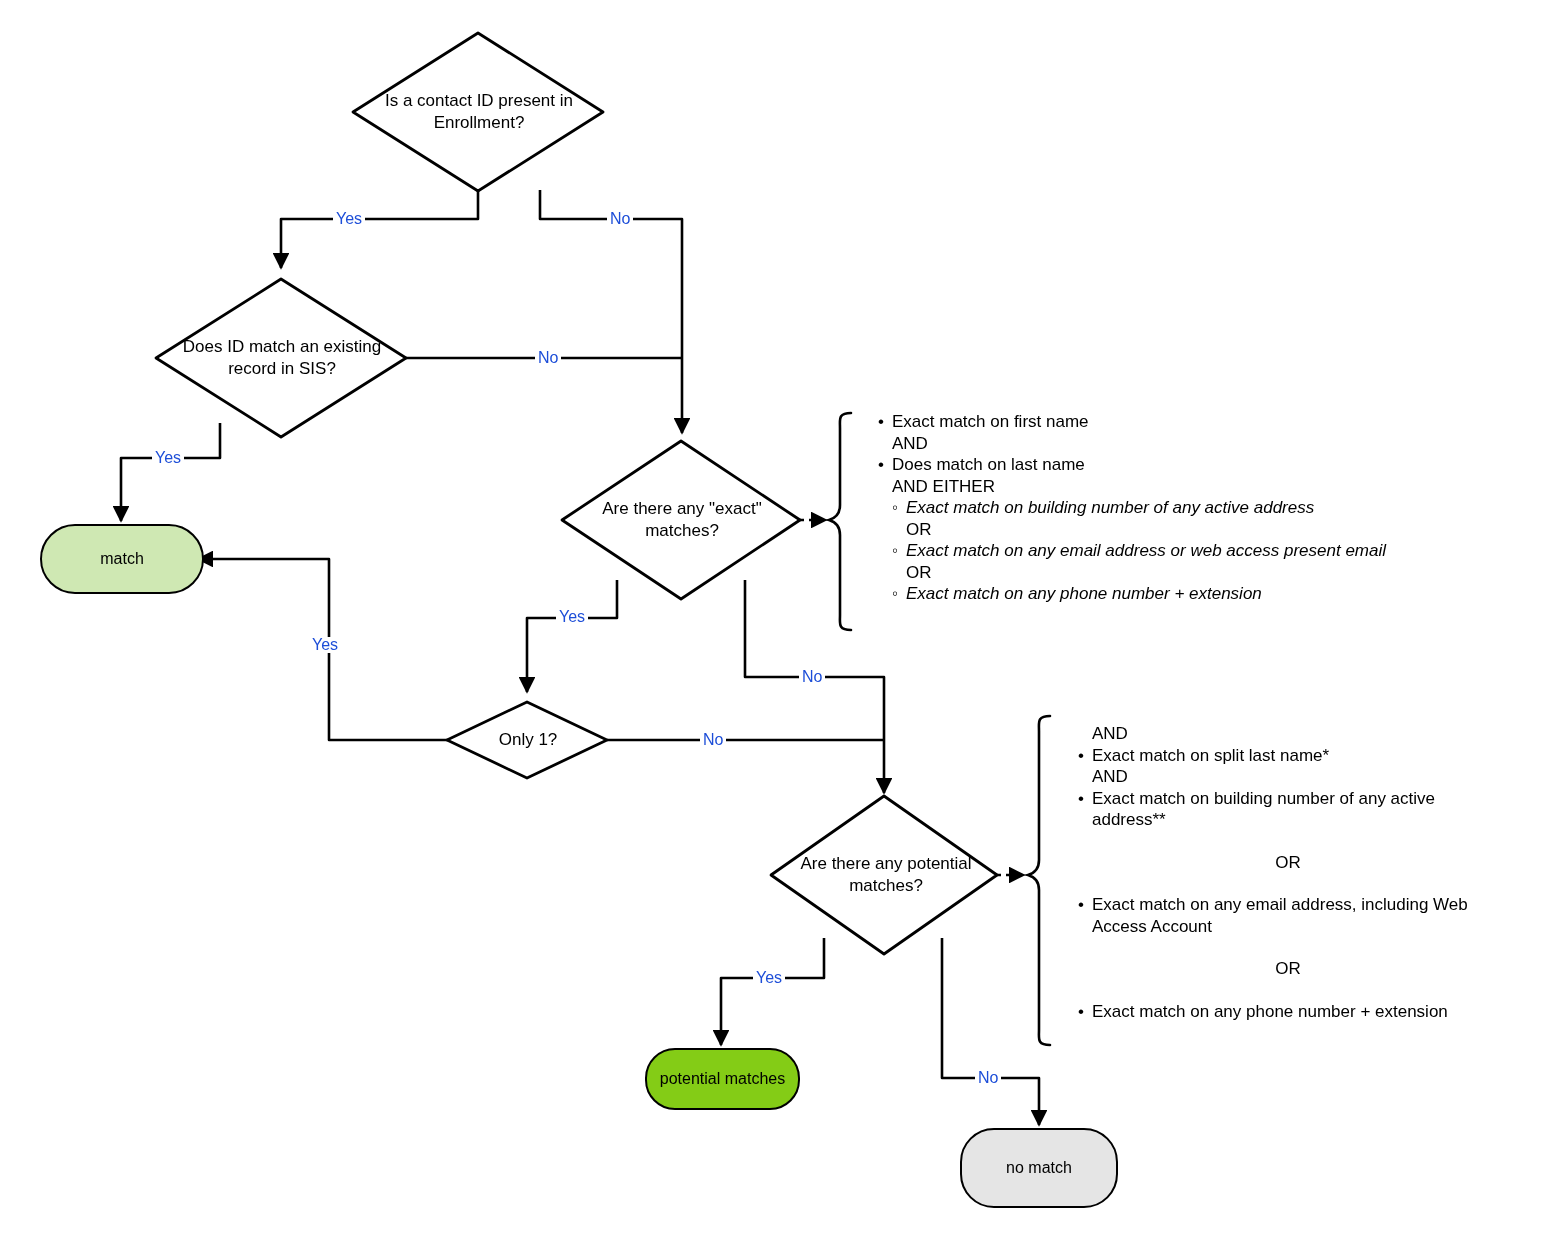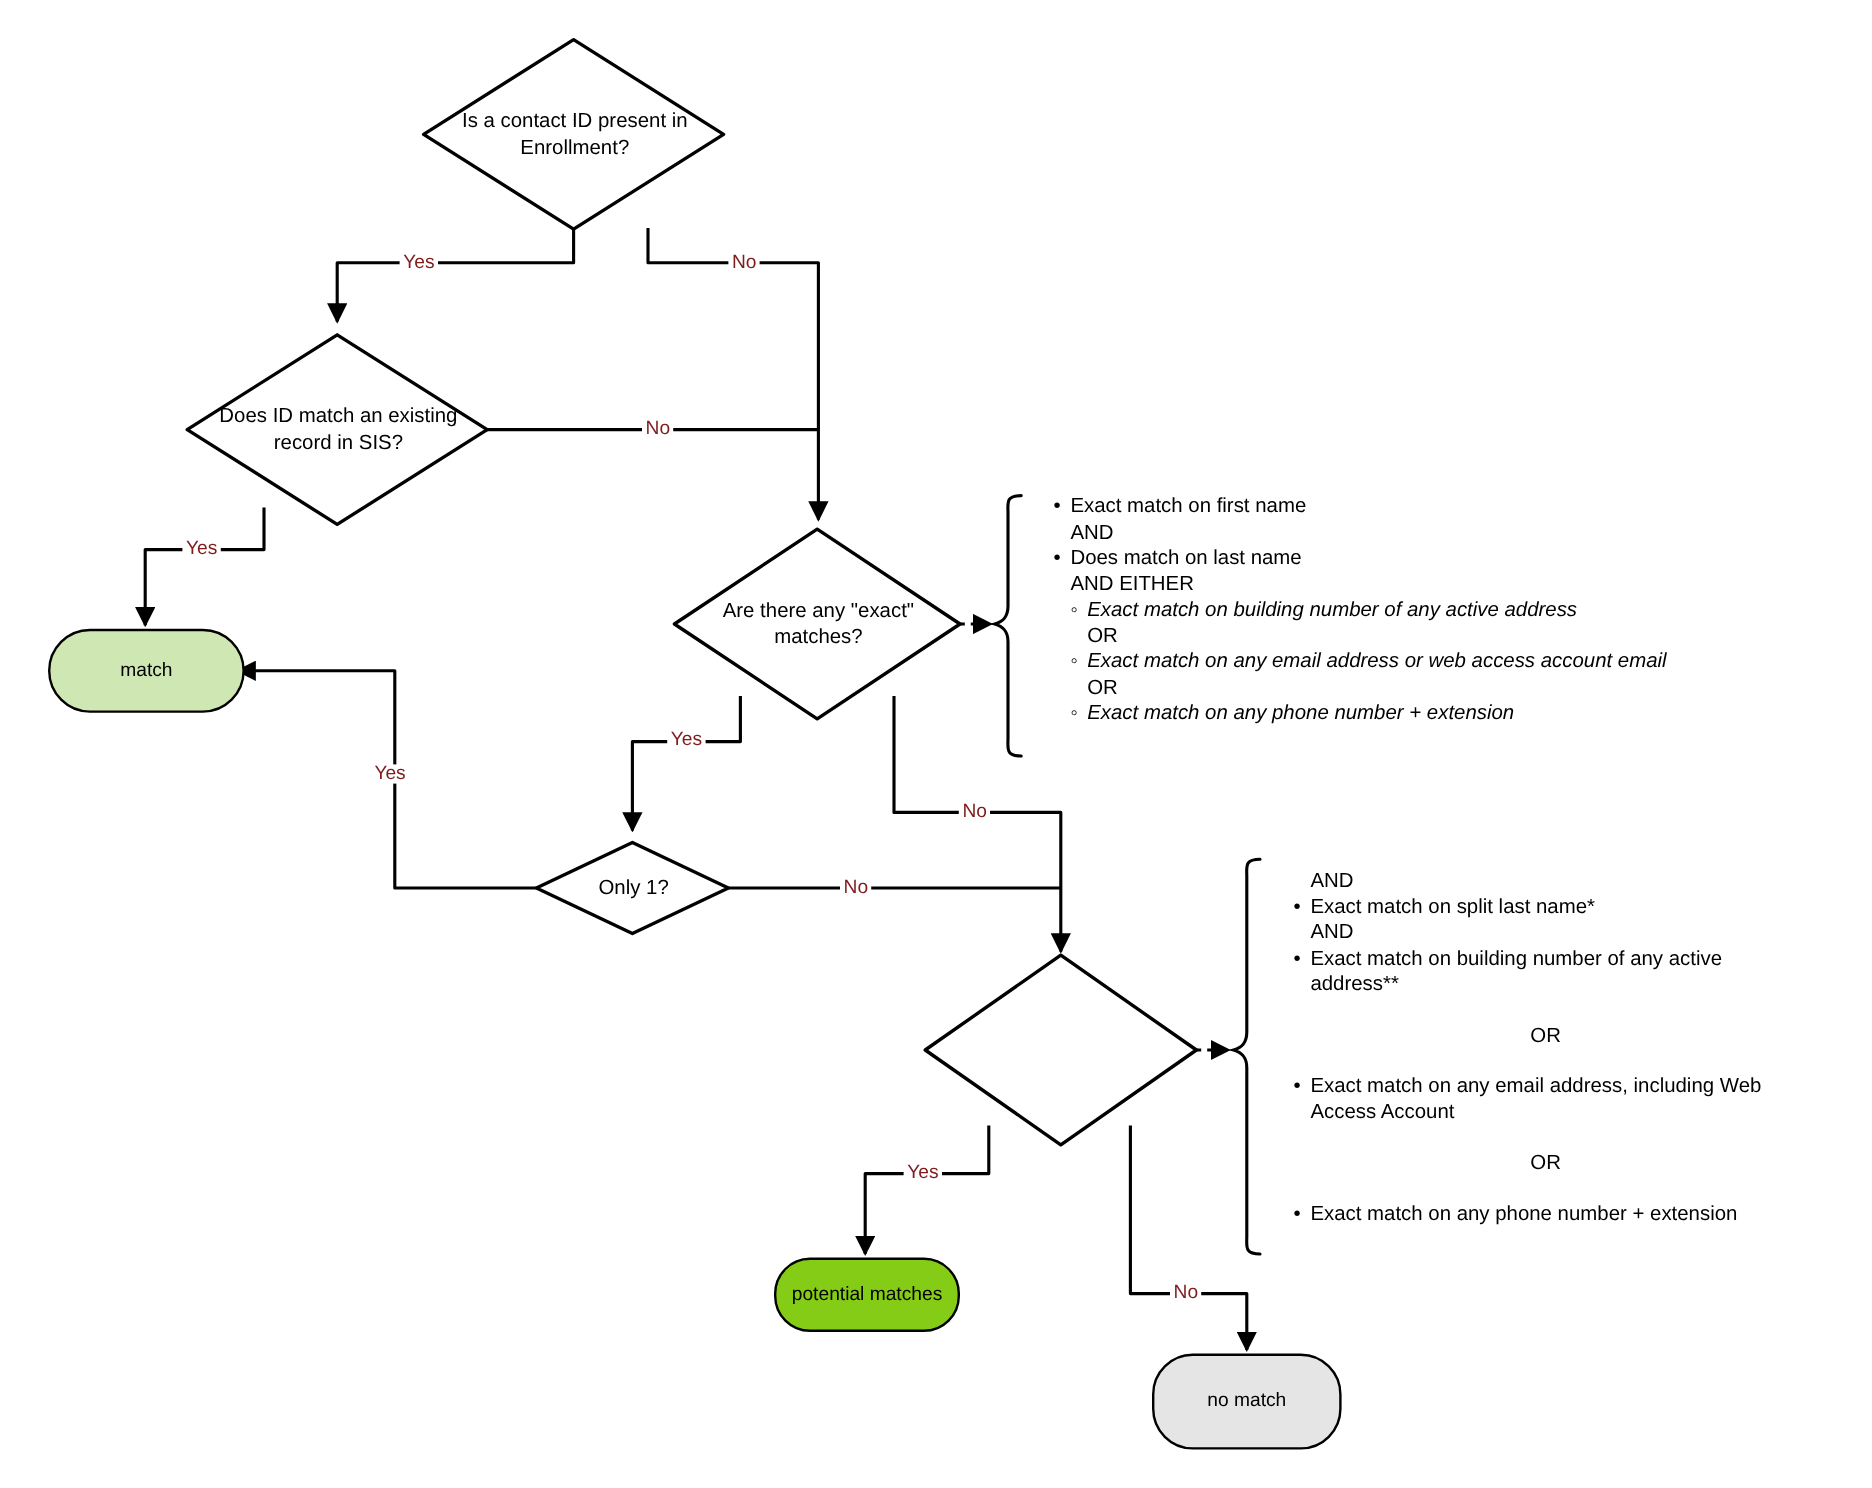--- a/index.html
+++ b/index.html
@@ -56,21 +56,21 @@
     background: #84cc16;
     border-radius: 30px;
   }
   .terminal.nomatch {
     background: #e5e5e5;
     border-radius: 34px;
   }
   .edge-label {
     position: absolute;
     font-size: 16px;
-    color: #7f1d1d;
+    color: #1d4ed8;
     background: #ffffff;
     padding: 0 3px;
     white-space: nowrap;
     line-height: 16px;
   }
   .notes {
     position: absolute;
     font-size: 17px;
     line-height: 21.5px;
     color: #000;
@@ -186,20 +186,21 @@
   </svg>
 
   <div class="diamond-label" style="left:355px; top:79px; width:248px; height:66px;">Is a contact ID present in Enrollment?</div>
 
   <div class="diamond-label" style="left:158px; top:325px; width:248px; height:66px;">Does ID match an existing record in SIS?</div>
 
   <div class="diamond-label" style="left:568px; top:487px; width:228px; height:66px;">Are there any "exact" matches?</div>
 
   <div class="diamond-label" style="left:455px; top:722px; width:146px; height:36px;">Only 1?</div>
 
+  <div class="diamond-label" style="left:778px; top:842px; width:216px; height:66px;">Are there any potential matches?</div>
 
   <div class="terminal match" style="left:40px; top:524px; width:164px; height:70px;">
     <span>match</span>
   </div>
 
   <div class="terminal potential" style="left:645px; top:1048px; width:155px; height:62px;">
     <span>potential matches</span>
   </div>
 
   <div class="terminal nomatch" style="left:960px; top:1128px; width:158px; height:80px;">
@@ -222,21 +223,21 @@
   <div class="edge-label" style="left:975px; top:1070px;">No</div>
 
   <div class="notes" style="left:878px; top:411px; width:580px;">
     <ul>
       <li class="lvl1">Exact match on first name</li>
       <li class="conj">AND</li>
       <li class="lvl1">Does match on last name</li>
       <li class="conj">AND EITHER</li>
       <li class="lvl2">Exact match on building number of any active address</li>
       <li class="conj2">OR</li>
-      <li class="lvl2">Exact match on any email address or web access account email</li>
+      <li class="lvl2">Exact match on any email address or web access present email</li>
       <li class="conj2">OR</li>
       <li class="lvl2">Exact match on any phone number + extension</li>
     </ul>
   </div>
 
   <div class="notes" style="left:1078px; top:723px; width:420px;">
     <ul>
       <li class="conj">AND</li>
       <li class="lvl1">Exact match on split last name*</li>
       <li class="conj">AND</li>

